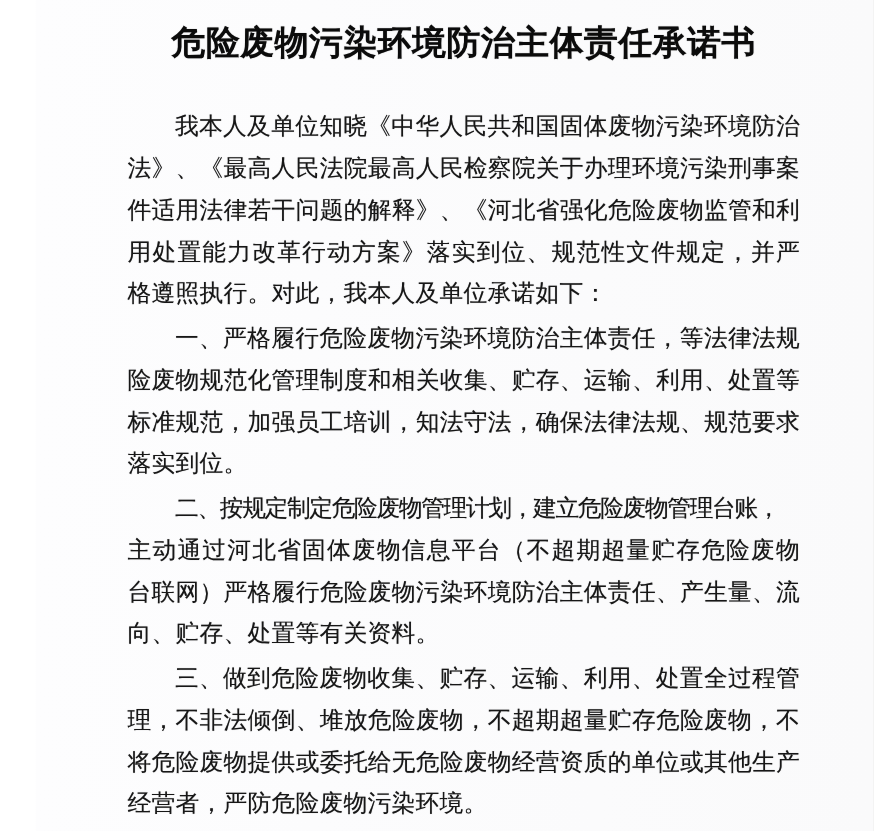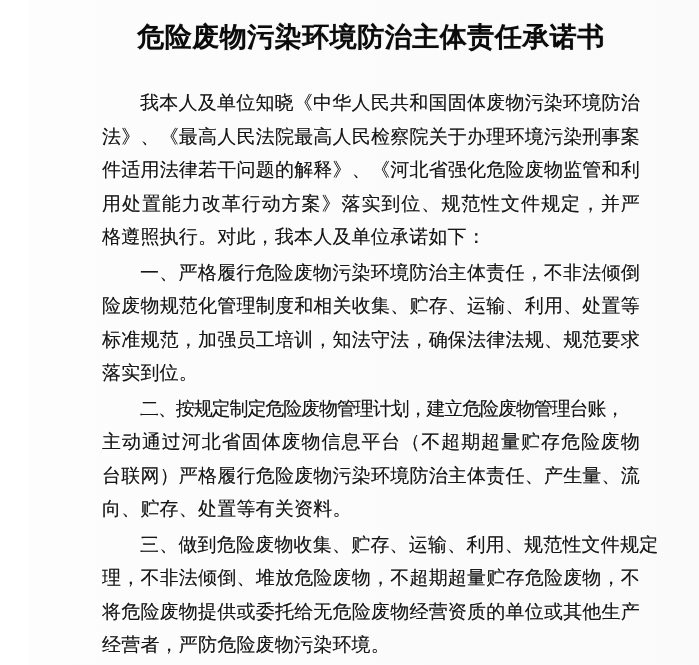--- a/index.html
+++ b/index.html
@@ -6,21 +6,21 @@
     margin: 0;
     padding: 0;
     background: #e9e9e9;
   }
   .page {
     position: relative;
     width: 699px;
     height: 665px;
     overflow: hidden;
     background: linear-gradient(90deg, #ffffff 0px, #ffffff 28px, #fdfdfe 29px, #fafafb 100%);
-    font-family: Liberation Serif, serif;
+    font-family: Liberation Mono, monospace;
     color: #1a1a1a;
   }
   .doc {
     padding: 20px 59px 0 102px;
   }
   .title {
     margin: 0;
     font-size: 27px;
     line-height: 34px;
     font-weight: 700;
@@ -74,35 +74,35 @@
 
       <div class="para">
         <div class="line first">我本人及单位知晓《中华人民共和国固体废物污染环境防治</div>
         <div class="line">法》、《最高人民法院最高人民检察院关于办理环境污染刑事案</div>
         <div class="line">件适用法律若干问题的解释》、《河北省强化危险废物监管和利</div>
         <div class="line">用处置能力改革行动方案》落实到位、规范性文件规定，并严</div>
         <div class="line last">格遵照执行。对此，我本人及单位承诺如下：</div>
       </div>
 
       <div class="para">
-        <div class="line first">一、严格履行危险废物污染环境防治主体责任，不非法倾倒</div>
+        <div class="line first">一、严格履行危险废物污染环境防治主体责任，等法律法规</div>
         <div class="line">险废物规范化管理制度和相关收集、贮存、运输、利用、处置等</div>
         <div class="line">标准规范，加强员工培训，知法守法，确保法律法规、规范要求</div>
         <div class="line last">落实到位。</div>
       </div>
 
       <div class="para">
         <div class="line first tight">二、按规定制定危险废物管理计划，建立危险废物管理台账，</div>
         <div class="line">主动通过河北省固体废物信息平台（不超期超量贮存危险废物</div>
         <div class="line">台联网）严格履行危险废物污染环境防治主体责任、产生量、流</div>
         <div class="line last">向、贮存、处置等有关资料。</div>
       </div>
 
       <div class="para">
-        <div class="line first">三、做到危险废物收集、贮存、运输、利用、规范性文件规定</div>
+        <div class="line first">三、做到危险废物收集、贮存、运输、利用、处置全过程管</div>
         <div class="line">理，不非法倾倒、堆放危险废物，不超期超量贮存危险废物，不</div>
         <div class="line">将危险废物提供或委托给无危险废物经营资质的单位或其他生产</div>
         <div class="line last">经营者，严防危险废物污染环境。</div>
       </div>
 
     </div>
   </div>
 </div>
 
 </body></html>

